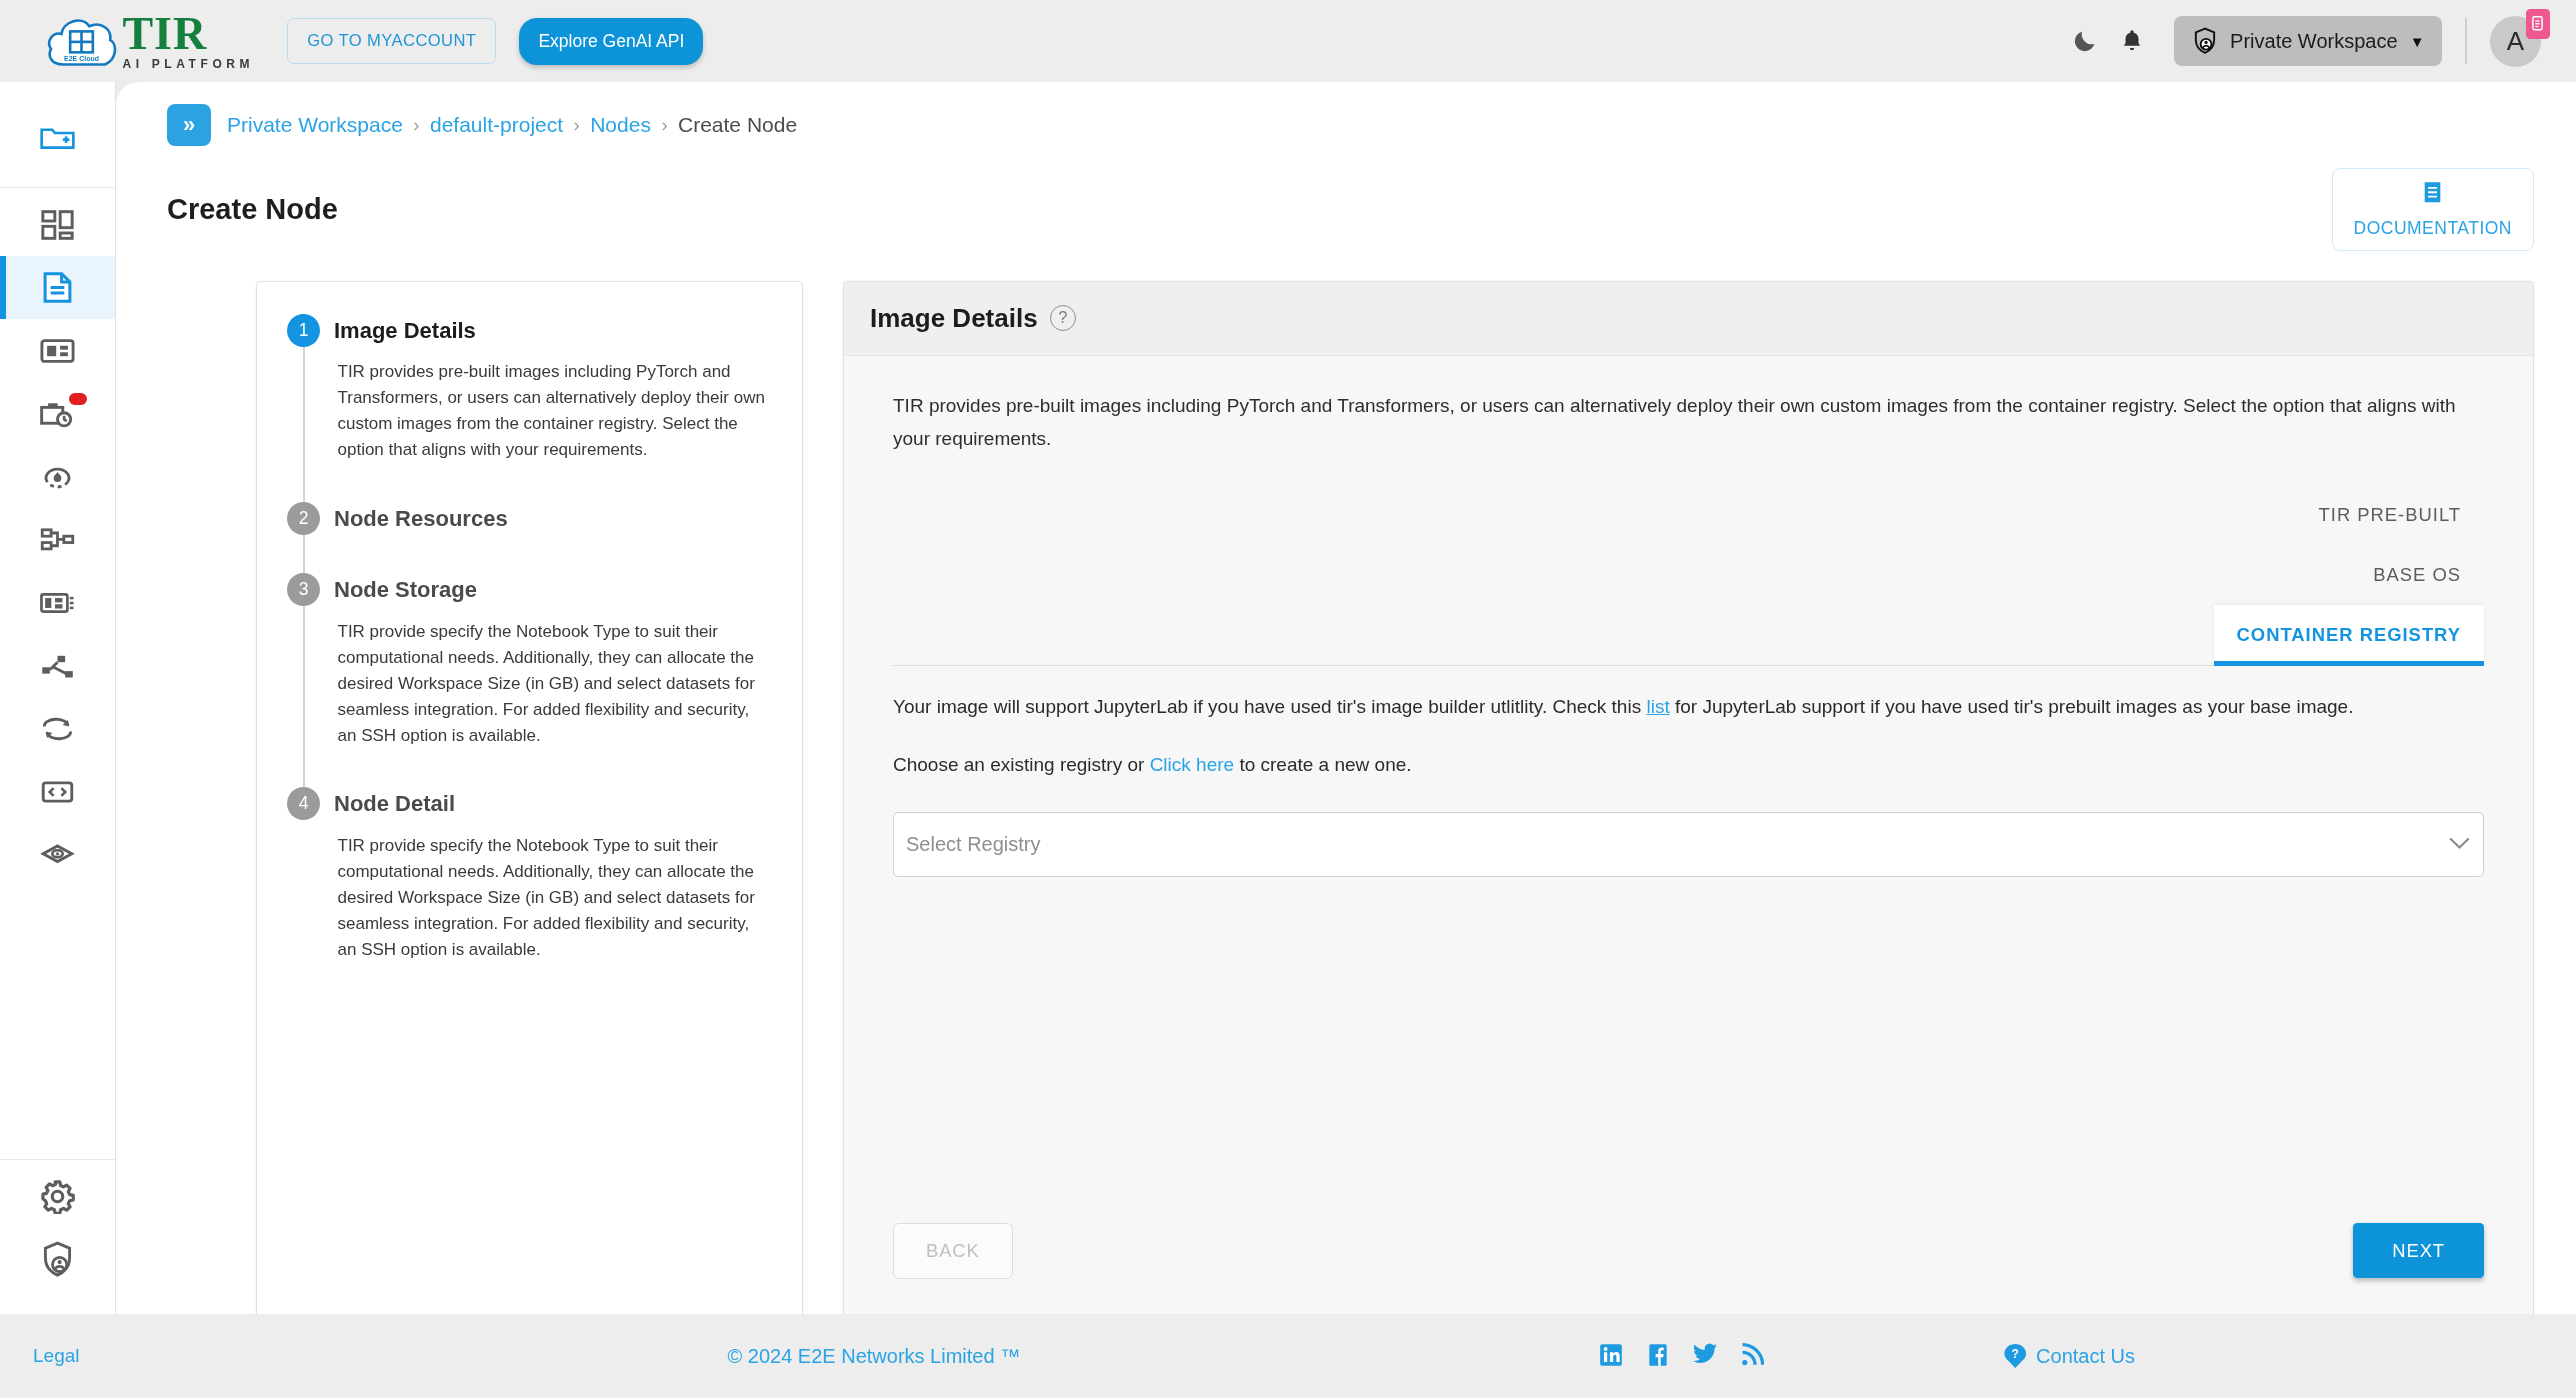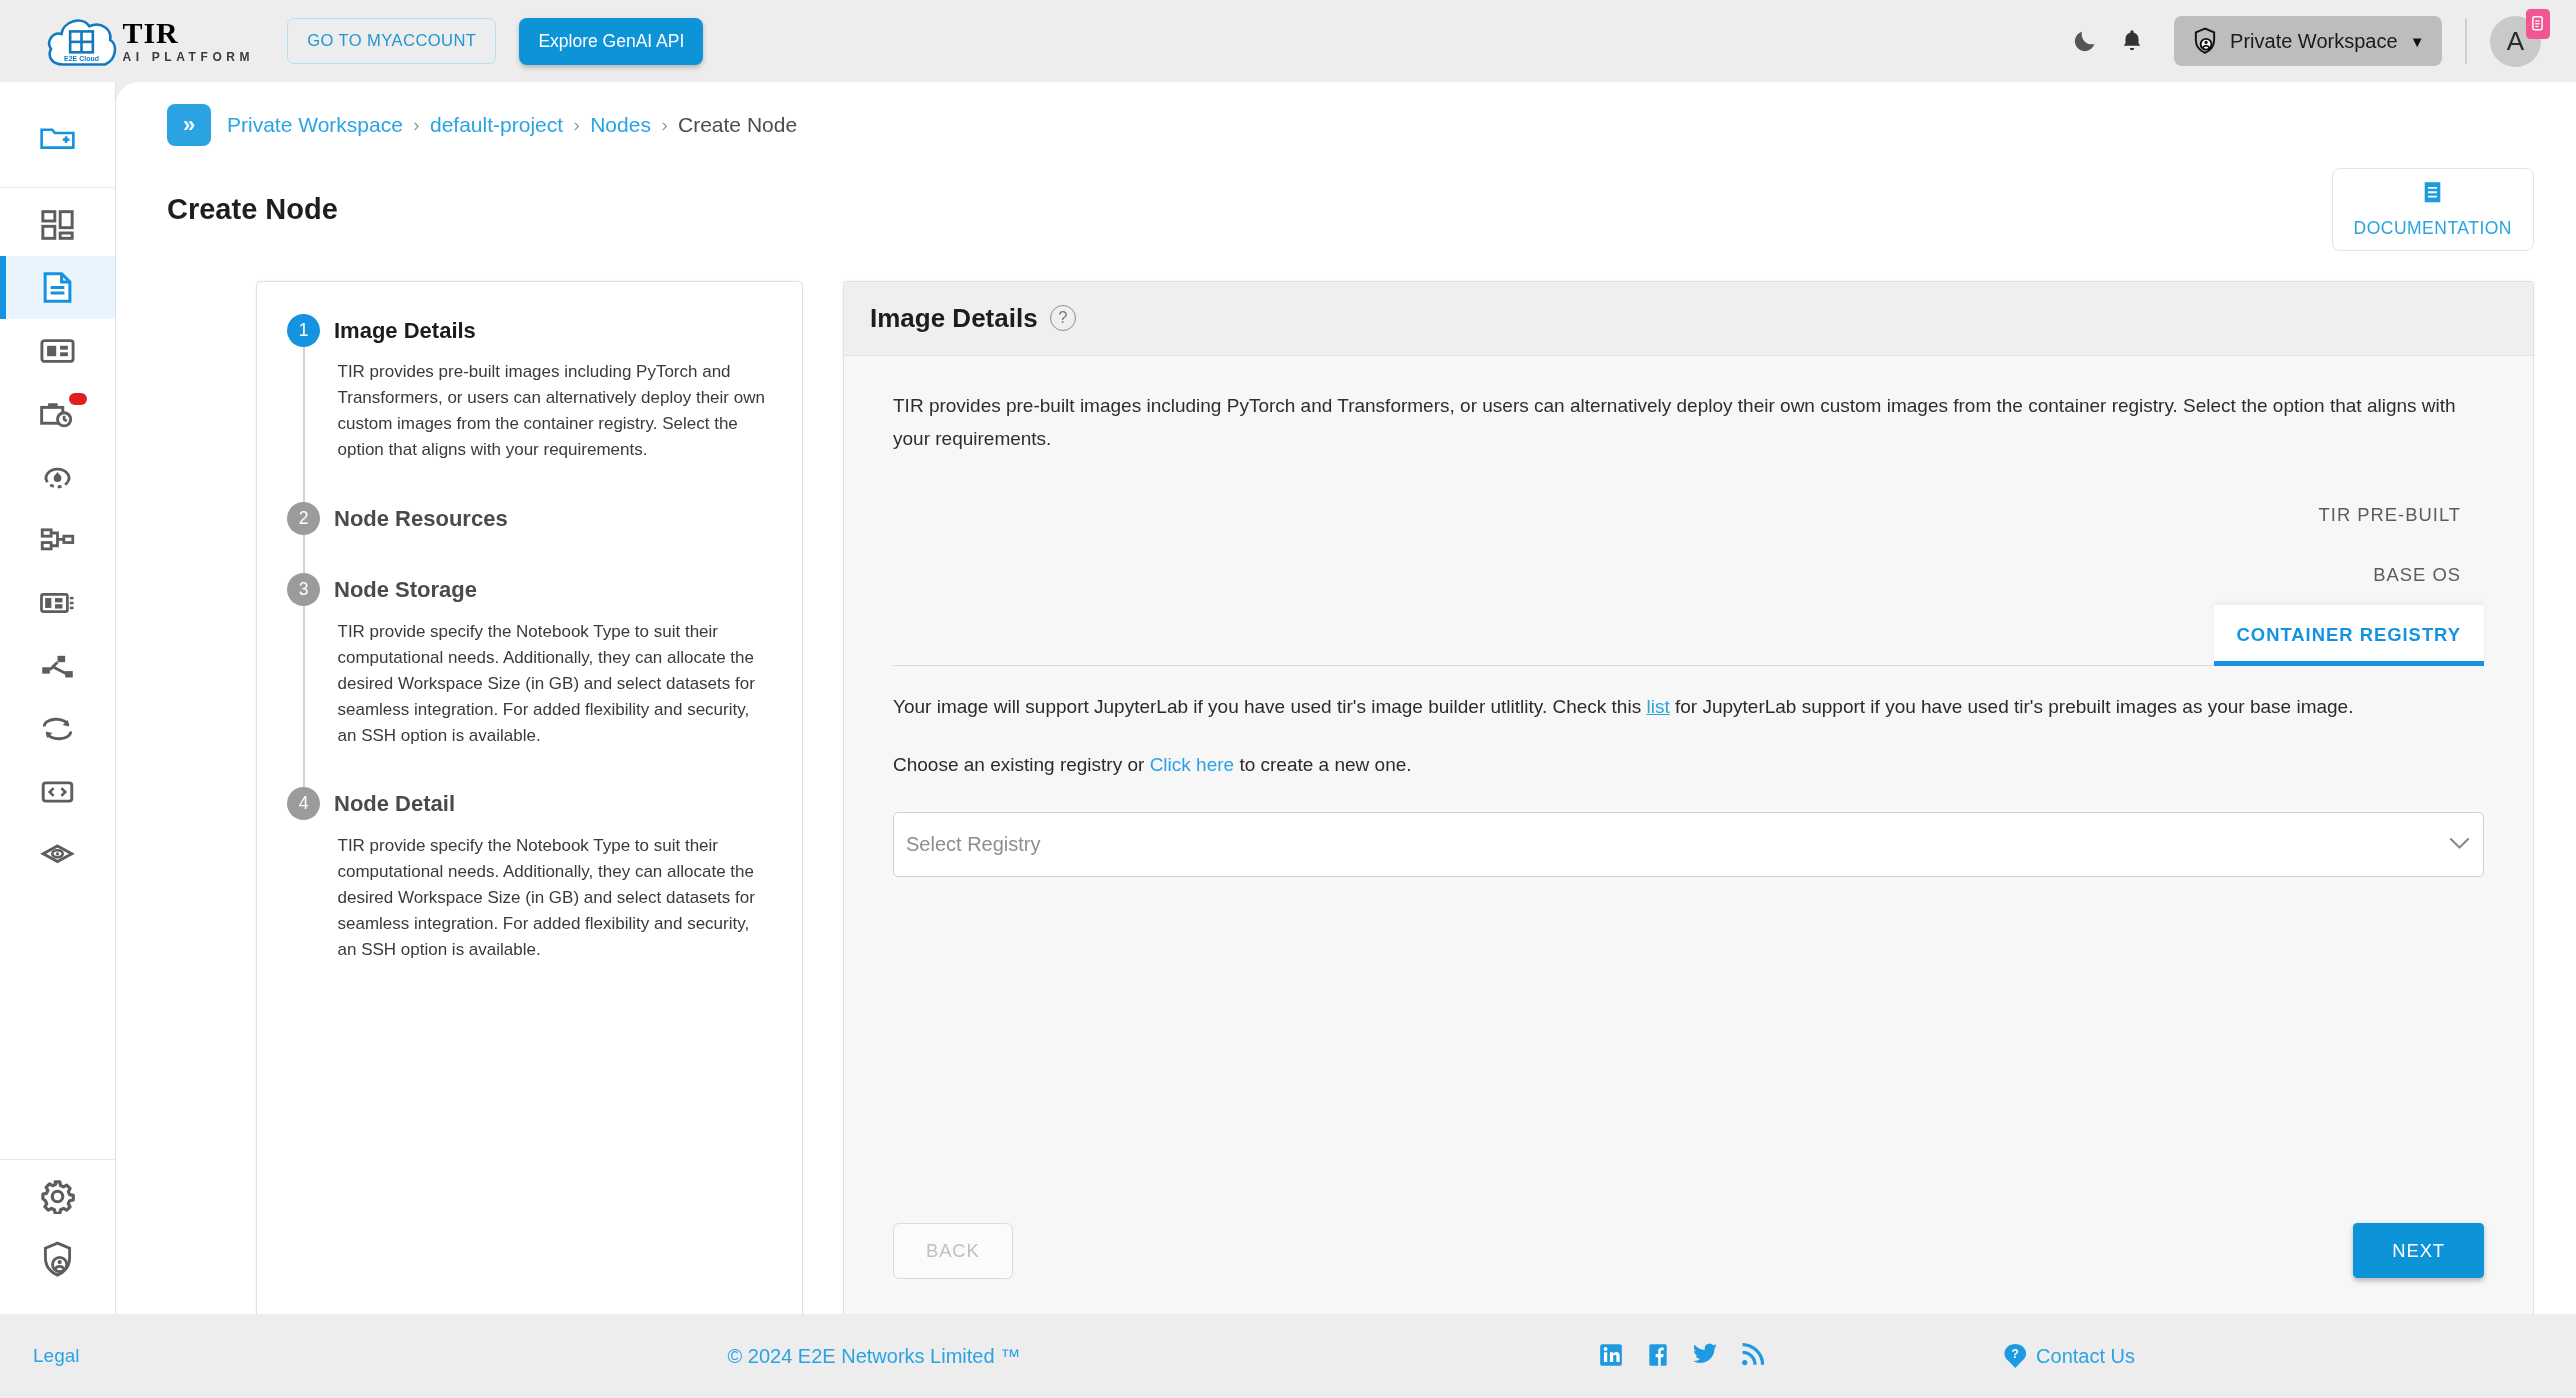--- a/index.html
+++ b/index.html
@@ -16,38 +16,38 @@
     position: absolute; top: 0; left: 0; width: 2576px; height: 82px;
     background: #ededed;
     display: flex; align-items: center;
   }
   .logo-wrap { display: flex; align-items: center; margin-left: 44px; }
   .logo-cloud { position: relative; width: 75px; height: 58px; }
   .logo-cloud svg { display:block; }
   .logo-text { margin-left: 3.5px; display: flex; flex-direction: column; }
   .logo-tir {
     font-family: "Liberation Serif", serif;
-    font-size: 30px; font-weight: 700; color: #000000; letter-spacing: 0.9px;
+    font-size: 46px; font-weight: 700; color: #15803d; letter-spacing: 0.9px;
     line-height: 0.98;
   }
   .logo-sub {
     font-size: 12px; font-weight: 700; color: #3a3a3a;
     letter-spacing: 4.6px; margin-top: 1.8px;
   }
 
   .btn-outline-blue {
     margin-left: 33px;
     border: 1.3px solid #b6dcf2; border-radius: 7px; background: transparent;
     color: #2196d6; font-size: 16.6px; font-weight: 500; letter-spacing: 0.4px;
     padding: 12.3px 19px; cursor: pointer;
     font-family: "Liberation Sans", sans-serif;
   }
   .btn-solid-blue {
     margin-left: 23px;
-    border: none; border-radius: 8px; background: #0d93d8;
+    border: none; border-radius: 18px; background: #0d93d8;
     color: #fff; font-size: 17.5px; font-weight: 400;
     padding: 13px 19px; cursor: pointer;
     box-shadow: 0 2.6px 5.3px rgba(0,0,0,.22);
     font-family: "Liberation Sans", sans-serif;
   }
 
   .topbar-right {
     margin-left: auto; display: flex; align-items: center; margin-right: 35px; gap: 0;
   }
   .icon-btn { width: 47px; height: 47px; display:flex; align-items:center; justify-content:center; cursor:pointer; }

